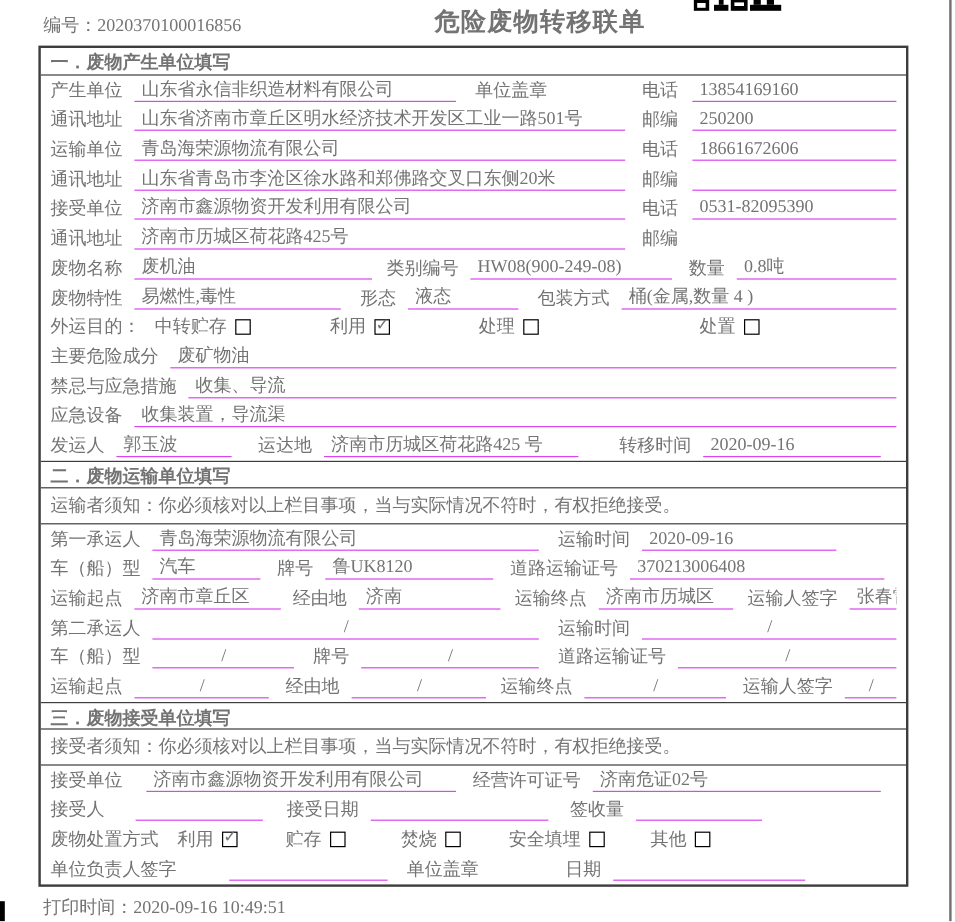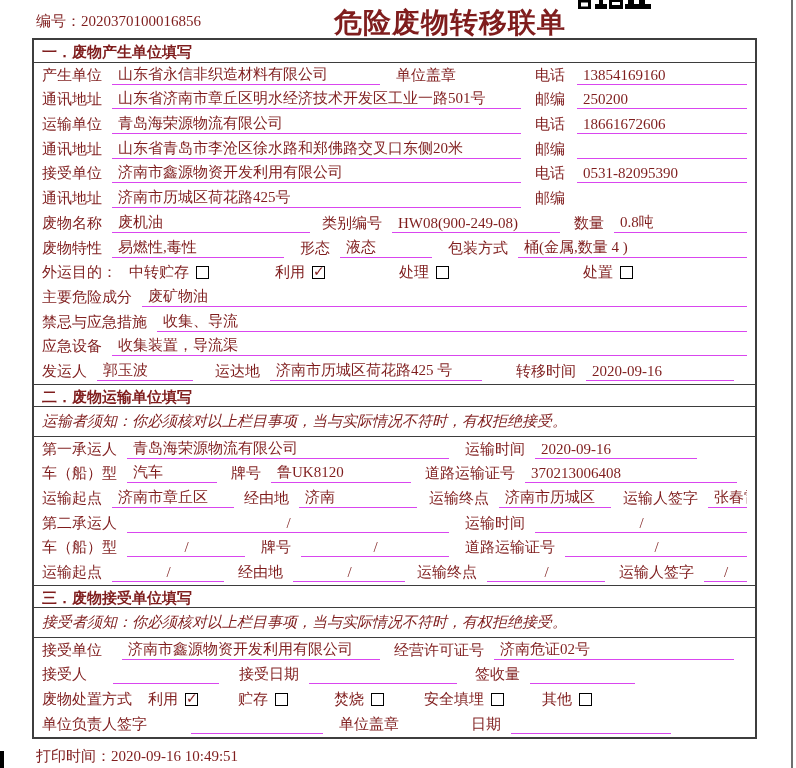--- a/index.html
+++ b/index.html
@@ -1,34 +1,34 @@
 <!DOCTYPE html>
 <html><head>
 <meta charset="utf-8">
 <style>
   * { margin:0; padding:0; box-sizing:border-box; }
   html,body { background:#fff; }
   .sheet {
     position:relative; width:796px; height:768px; background:#ffffff;
-    font-family:"Liberation Serif","DejaVu Serif",serif; color:#7f1d1d;
+    font-family:"Liberation Serif","DejaVu Serif",serif; color:#737373;
     overflow:hidden;
   }
   
   .serial { position:absolute; left:36px; top:12px; font-size:15px; white-space:nowrap; }
   .doc-title { position:absolute; left:450px; top:4px; transform:translateX(-50%);
-    font-size:28px; font-weight:bold; letter-spacing:1px; white-space:nowrap; }
+    font-size:21px; font-weight:bold; letter-spacing:1px; white-space:nowrap; }
   .qr { position:absolute; left:578px; top:0; }
   
   .form-table { position:absolute; left:32px; top:38px; width:725px;
     border:2px solid #3d3d3d; background:#fff; }
   .sec-title { font-size:15px; font-weight:bold; padding:3px 8px 2px 8px;
     border-bottom:1.5px solid #3d3d3d; height:23px; }
   .bt { border-top:1.5px solid #3d3d3d; }
   .notice { font-size:15px; padding:0 8px; height:30px; display:flex; align-items:center;
-    border-bottom:1.5px solid #3d3d3d; white-space:nowrap;font-style:italic; }
+    border-bottom:1.5px solid #3d3d3d; white-space:nowrap; }
   .row { display:flex; align-items:flex-end; height:24.7px; padding:0 8px 3px 8px;
     font-size:15px; white-space:nowrap; }
   .lbl { margin-right:10px; flex:none; }
   .val { border-bottom:1px solid #d946ef; padding:0 5px 0 6px; flex:none; overflow:hidden; }
   .grow { flex:1 1 auto; }
   .ctr { text-align:center; }
   .sp { flex:1 1 auto; }
   .rgrp { margin-left:auto; width:212px; display:flex; align-items:flex-end; flex:none; }
   .rgrp .lbl { margin-right:12px; }
   .rgrp .val { flex:1 1 auto; }

